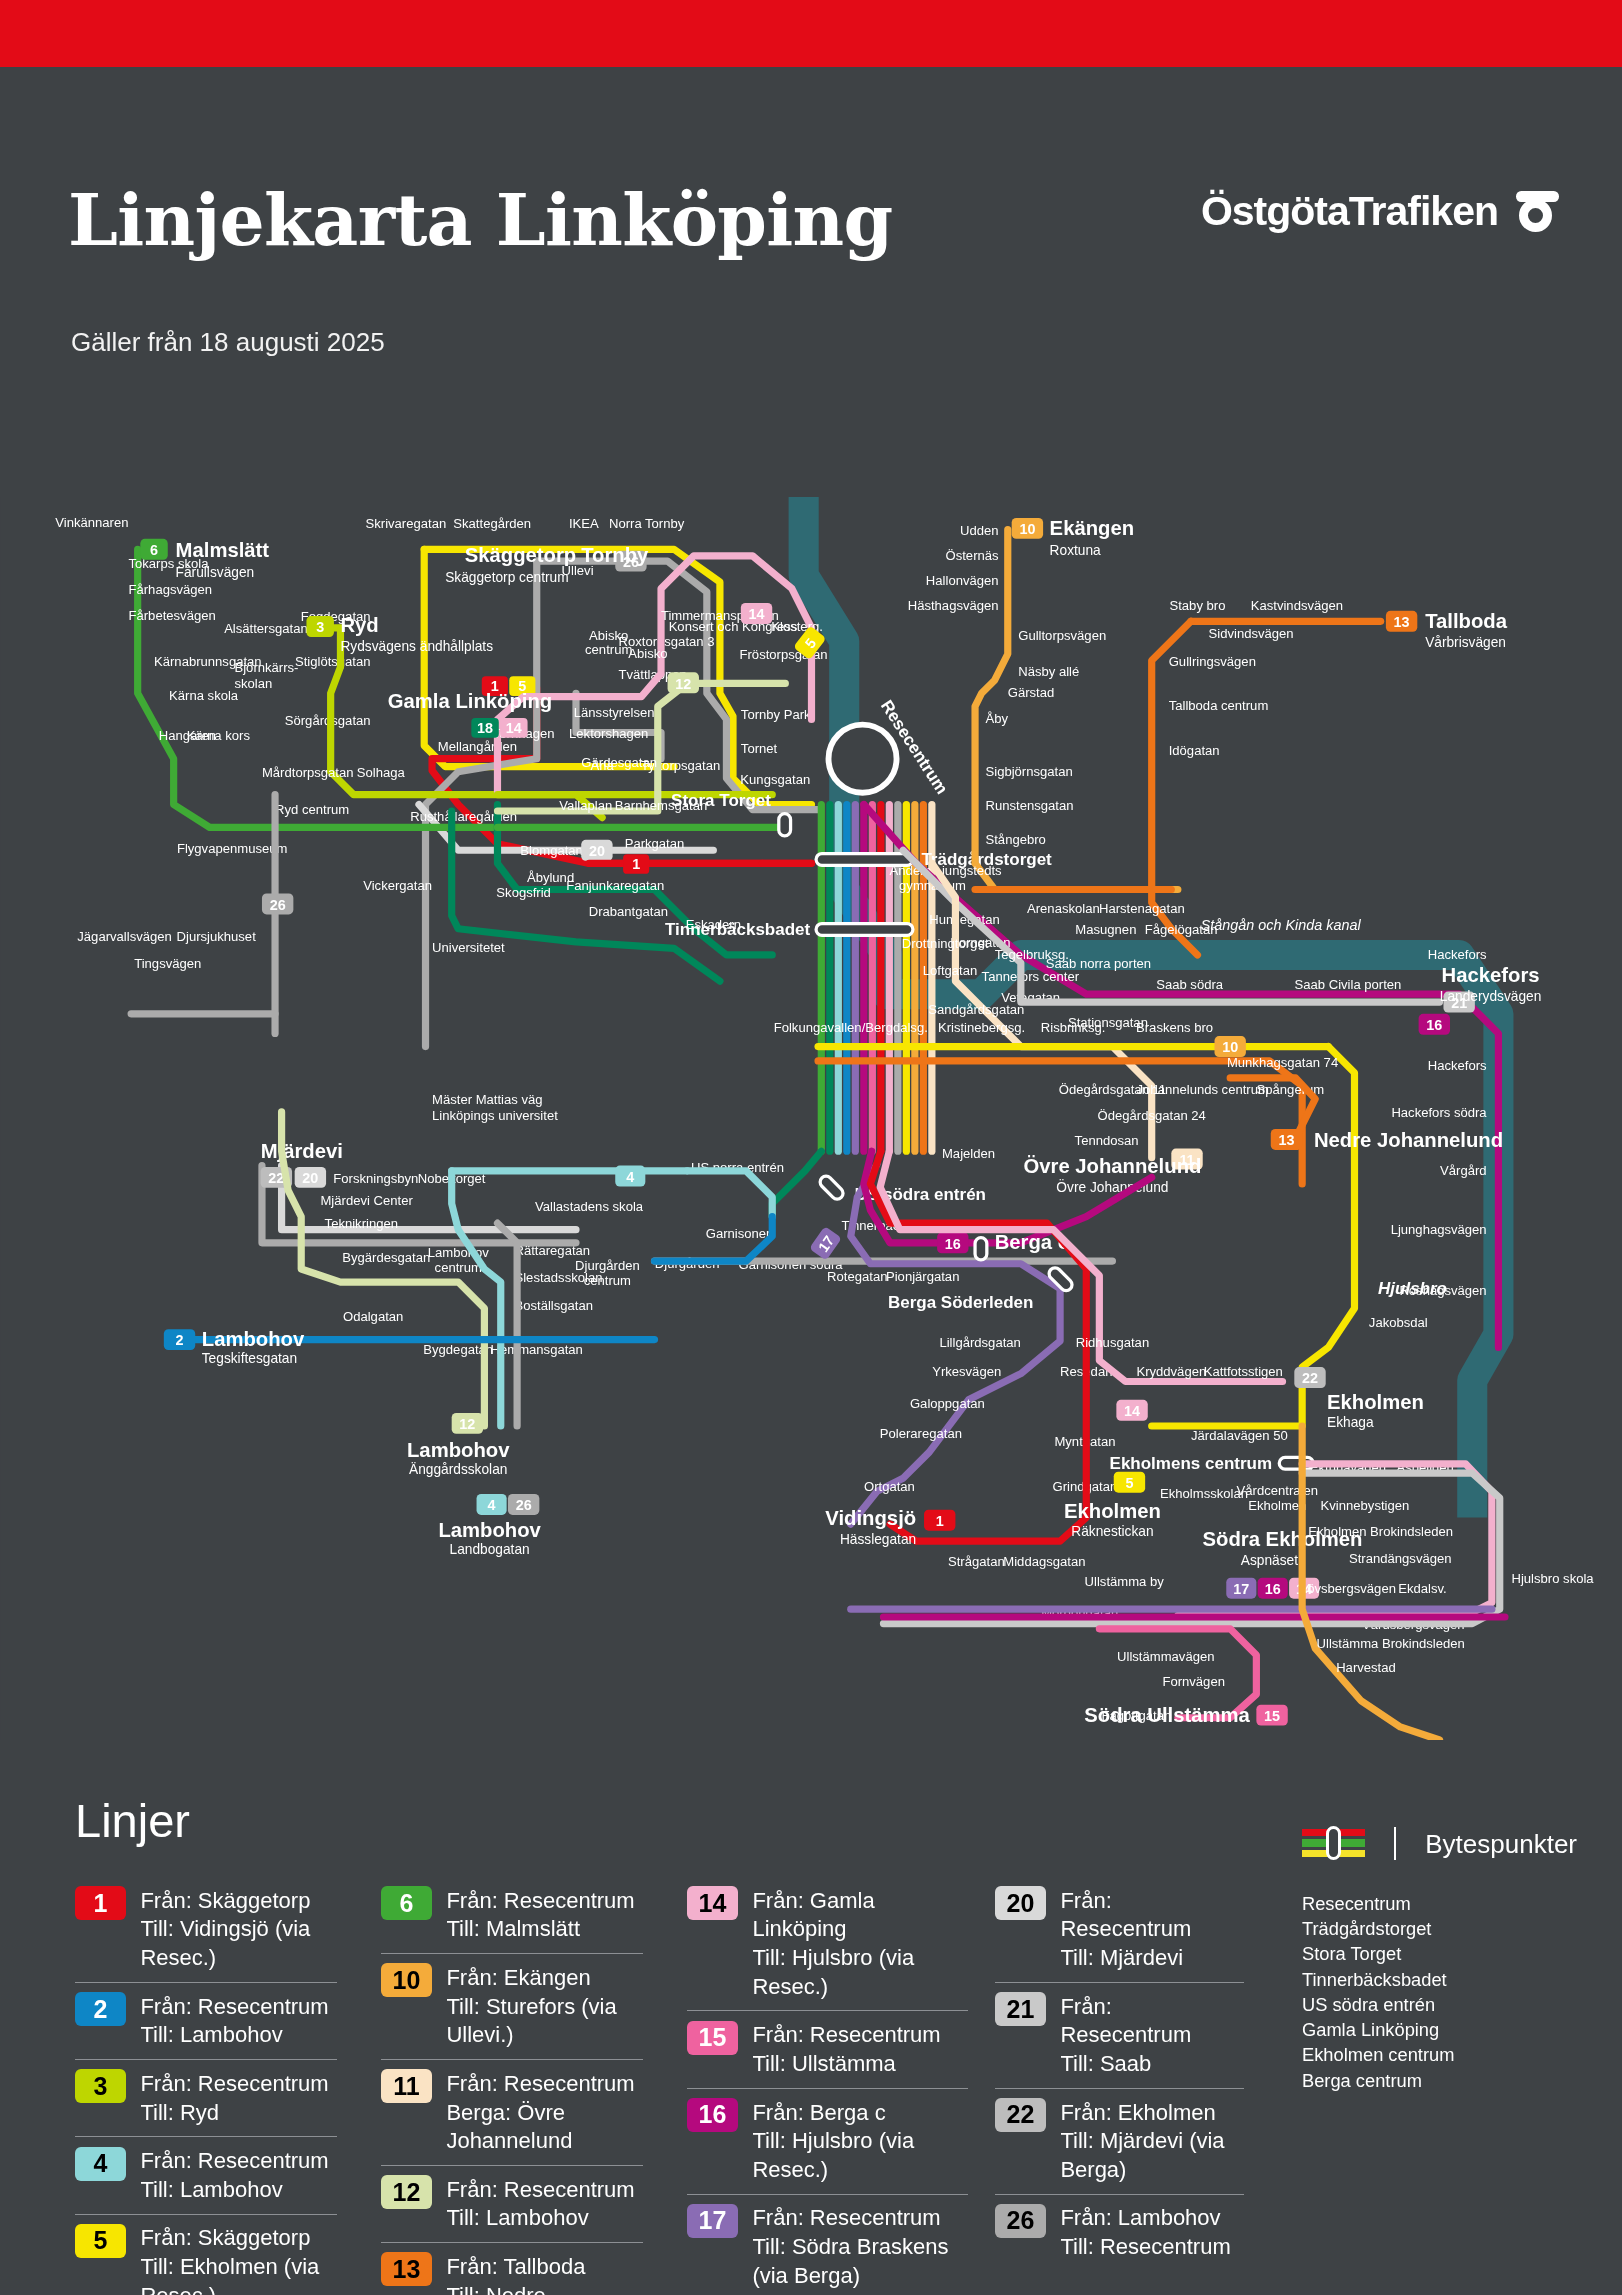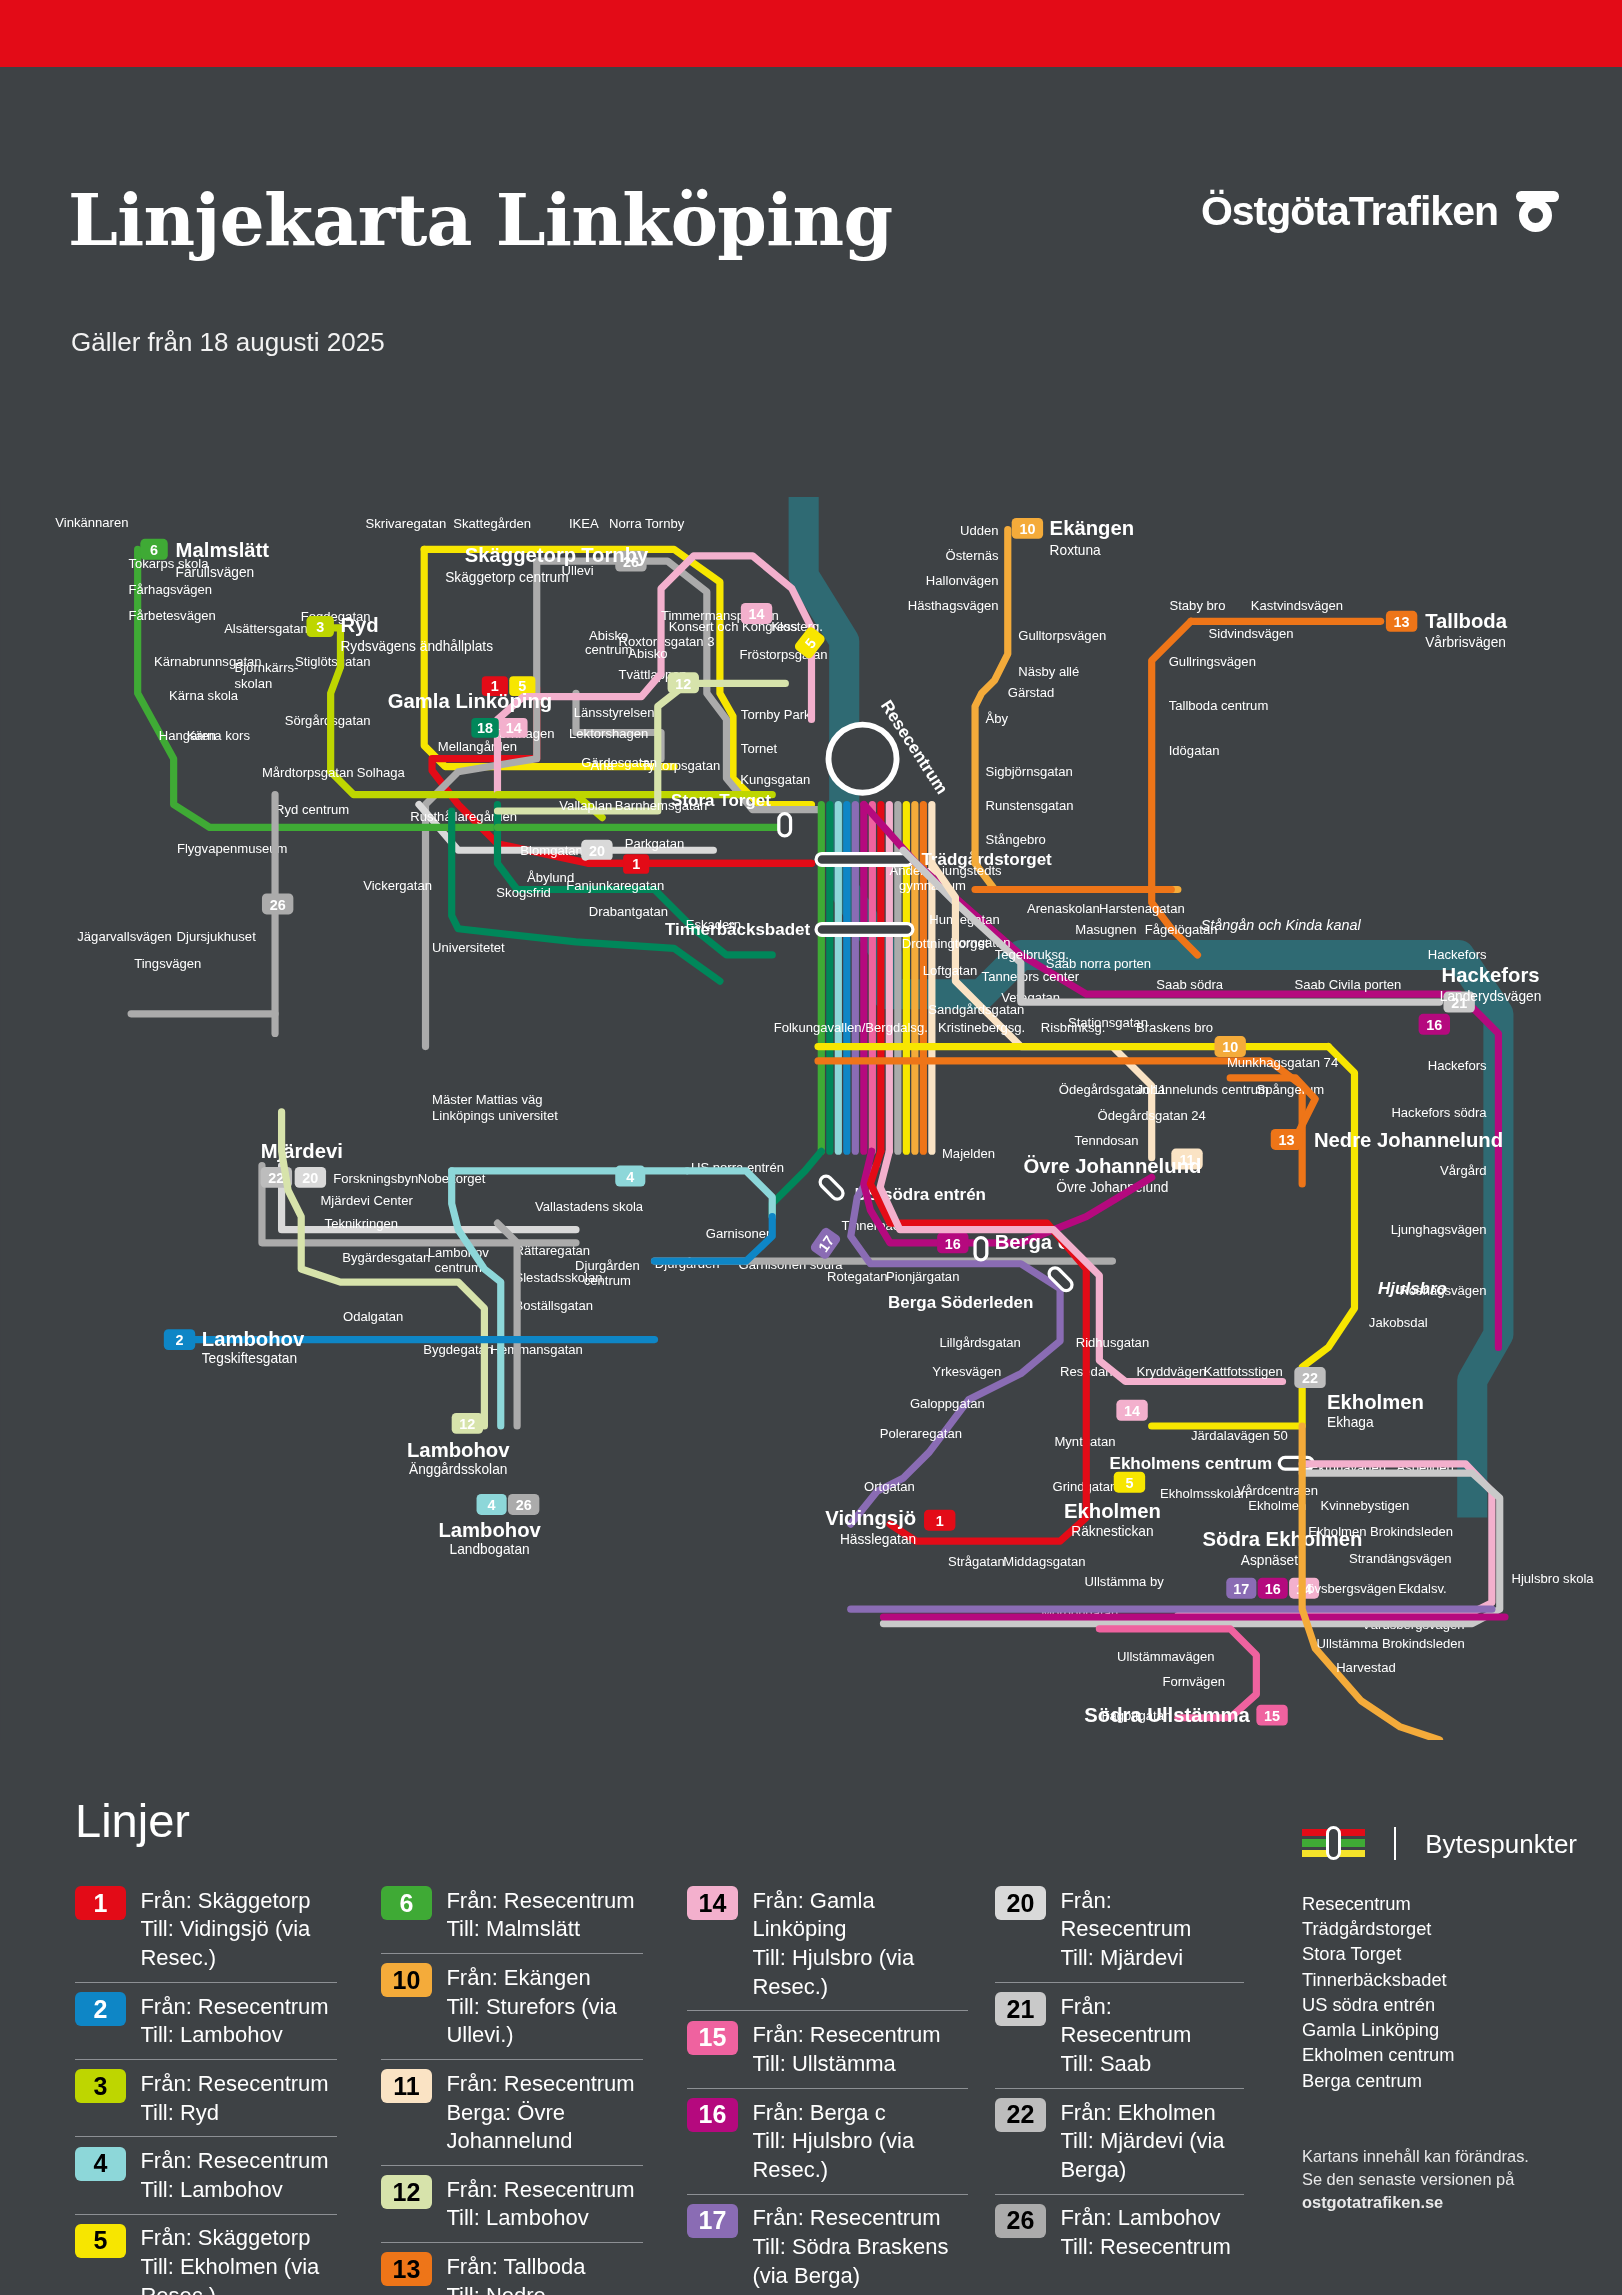--- a/index.html
+++ b/index.html
@@ -654,20 +654,15 @@
     <div class="bytes-list" id="byteslist">
         <div>Resecentrum</div>
         <div>Trädgårdstorget</div>
         <div>Stora Torget</div>
         <div>Tinnerbäcksbadet</div>
         <div>US södra entrén</div>
         <div>Gamla Linköping</div>
         <div>Ekholmen centrum</div>
         <div>Berga centrum</div>
       </div>
-    <div class="bytes-note">
-      <div>Kartans innehåll kan förändras.</div>
-      <div>Se den senaste versionen på</div>
-      <b>ostgotatrafiken.se</b>
-    </div>
   </div>
 </div>
 
 
 </body></html>

